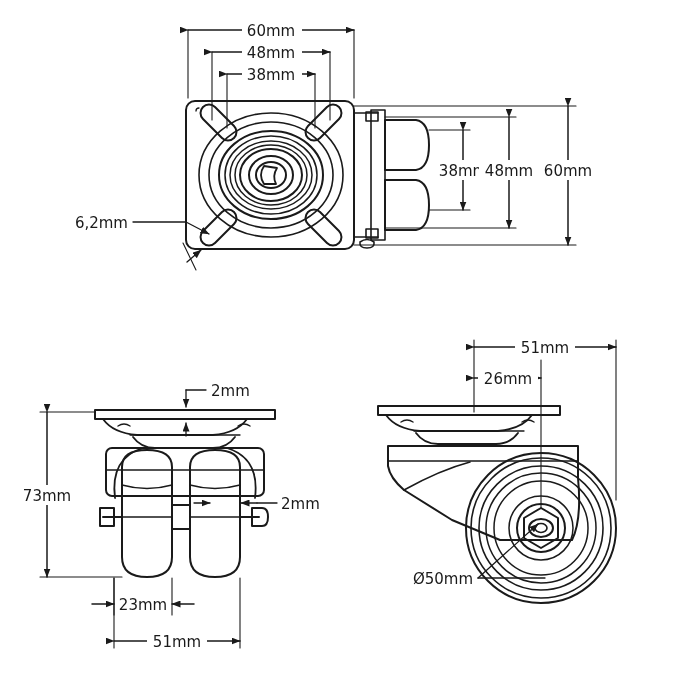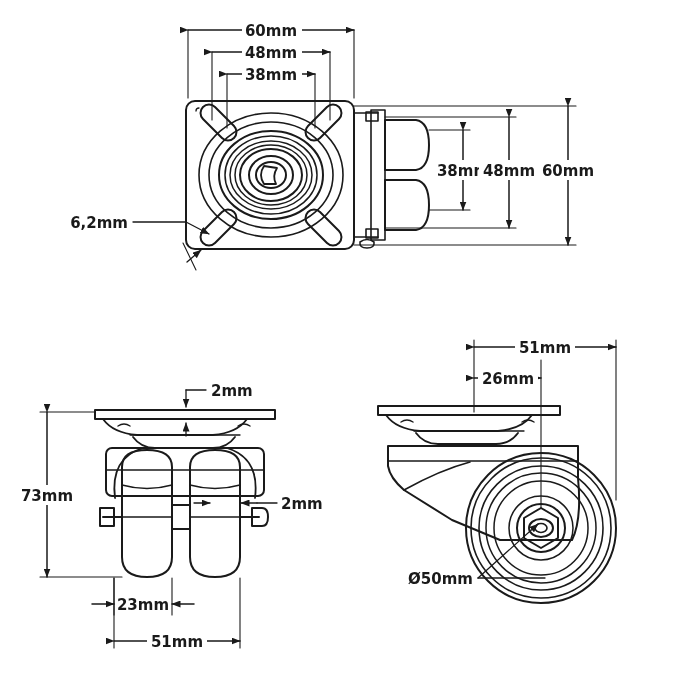--- a/index.html
+++ b/index.html
@@ -1,18 +1,18 @@
 <!DOCTYPE html>
 <html><head>
 <meta charset="utf-8">
 <style>
   html,body{margin:0;padding:0;background:#ffffff;}
   body{width:700px;height:700px;overflow:hidden;
        font-family:"DejaVu Sans","Liberation Sans",sans-serif;}
-  #stage{position:relative;width:700px;height:700px;background:#fff;font-weight:bold;}
+  #stage{position:relative;width:700px;height:700px;background:#fff;}
   svg{display:block;}
   .dimtext{font-family:"DejaVu Sans","Liberation Sans",sans-serif;
            font-size:15px;fill:#1a1a1a;}
 </style>
 </head>
 <body>
 
 <div id="stage">
 <svg width="700" height="700" viewBox="0 0 700 700">
 

